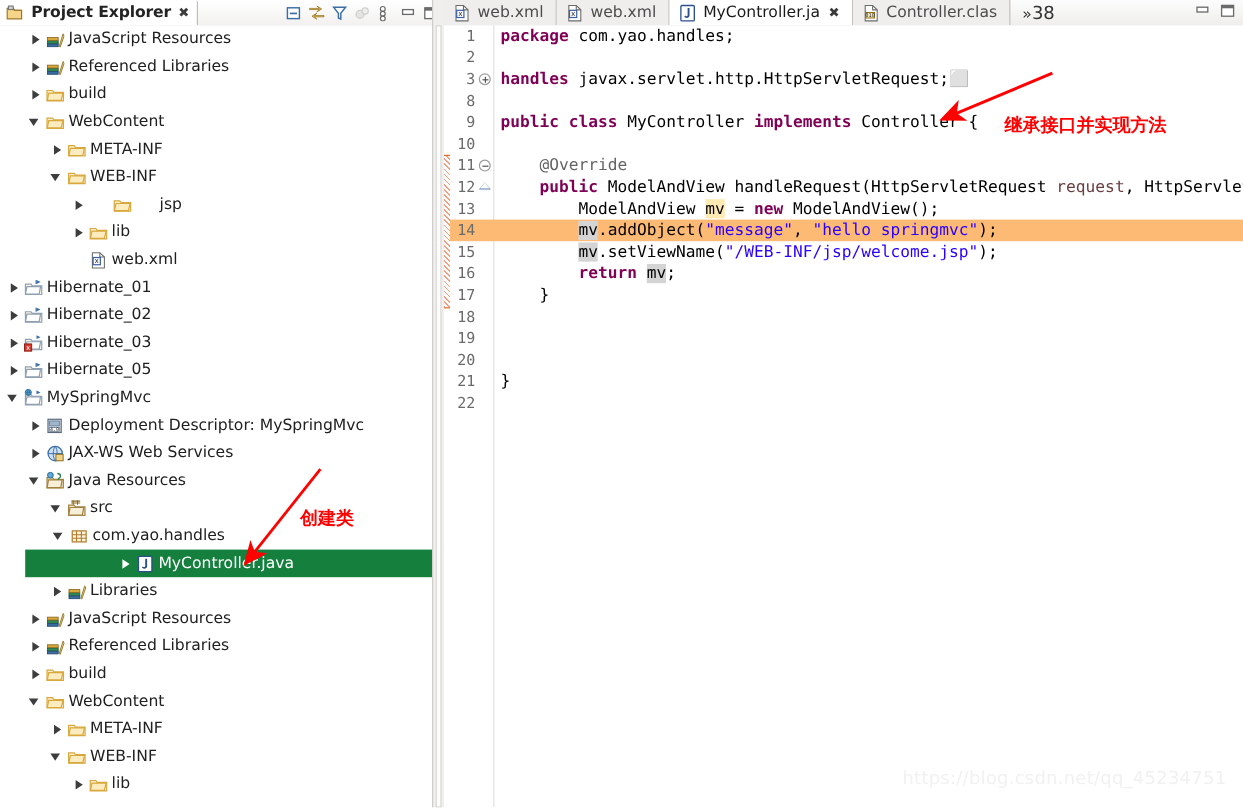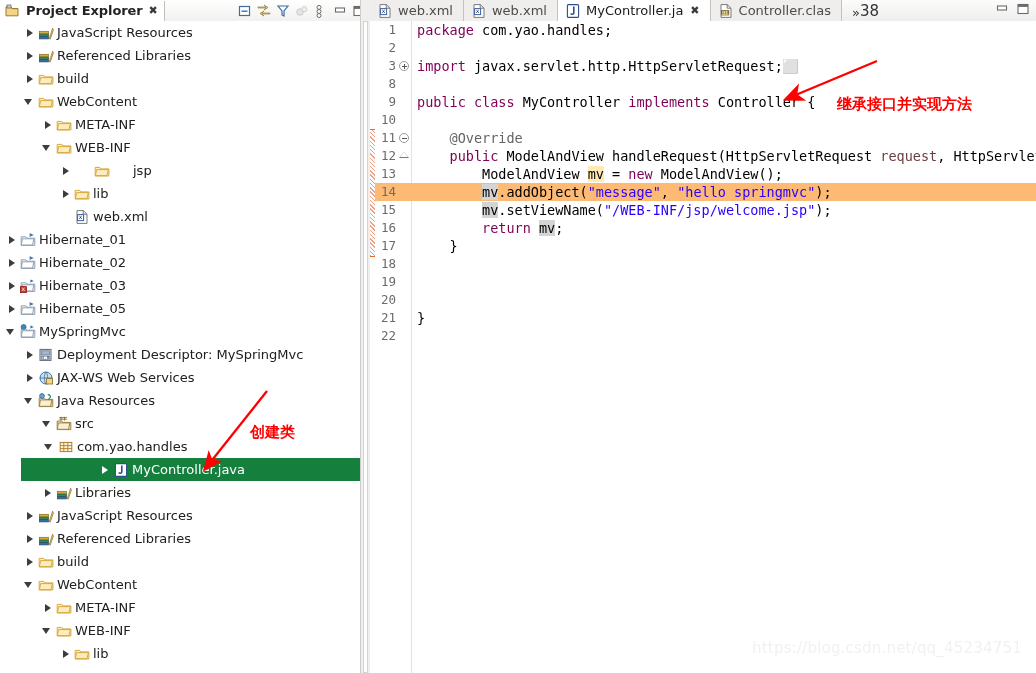--- a/index.html
+++ b/index.html
@@ -86,21 +86,21 @@
   .cl.hl{background:#fdba74;}
   .ln{
     width:26px;text-align:right;color:#6b6b6b;flex:0 0 26px;
     font-family:"DejaVu Sans Mono","Liberation Mono",monospace;font-size:12.5px;
     padding-right:2px;
   }
   .fold{width:13px;flex:0 0 13px;position:relative;}
   .code{padding-left:6px;color:#000;}
   .gsep{position:absolute;left:41px;top:0;bottom:0;width:1px;background:#e2e2e2;}
 
-  .kw{color:#7f0055;font-weight:normal;}
+  .kw{color:#7f0055;font-weight:bold;}
   .str{color:#2a00ff;}
   .par{color:#6a3e3e;}
   .ann{color:#646464;}
   .loc{background:#d4d4d4;}
   .locw{background:#ffeab3;}
 
   
   .fplus,.fminus{position:absolute;left:1px;top:4px;width:10px;height:10px;border:1px solid #9a9a9a;border-radius:50%;background:#fff;box-sizing:border-box;}
   .fplus::before,.fminus::before{content:"";position:absolute;left:1.5px;top:3.5px;width:5px;height:1px;background:#555;}
   .fplus::after{content:"";position:absolute;left:3.5px;top:1.5px;width:1px;height:5px;background:#555;}
@@ -511,21 +511,21 @@
               <rect x="2" y="2.5" width="10" height="2.4" fill="#6b6b6b"></rect>
             </svg></span>
         </div>
       </div>
 
     <div class="code-area">
       <div class="gsep"></div>
       <div class="lines" id="lines">
           <div class="cl"><span class="ln">1</span><span class="fold"></span><span class="code"><span class="kw">package </span><span>com.yao.handles;</span></span></div>
           <div class="cl"><span class="ln">2</span><span class="fold"></span><span class="code"></span></div>
-          <div class="cl"><span class="ln">3</span><span class="fold"><i class="fplus"></i></span><span class="code"><span class="kw">import </span><span>javax.servlet.http.HttpServletRequest;</span><span class="ann">⬜</span></span></div>
+          <div class="cl"><span class="ln">3</span><span class="fold"><i class="fplus"></i></span><span class="code"><span class="kw">handles </span><span>javax.servlet.http.HttpServletRequest;</span><span class="ann">⬜</span></span></div>
           <div class="cl"><span class="ln">8</span><span class="fold"></span><span class="code"></span></div>
           <div class="cl"><span class="ln">9</span><span class="fold"></span><span class="code"><span class="kw">public class </span><span>MyController </span><span class="kw">implements </span><span>Controller {</span></span></div>
           <div class="cl"><span class="ln">10</span><span class="fold"></span><span class="code"></span></div>
           <div class="cl"><span class="ln">11</span><span class="fold"><i class="fminus"></i></span><span class="code"><span class="ann">    @Override</span></span></div>
           <div class="cl"><span class="ln">12</span><span class="fold"><i class="ftri" style="border-bottom-color:#5a7fb0"></i></span><span class="code"><span>    </span><span class="kw">public </span><span>ModelAndView handleRequest(HttpServletRequest </span><span class="par">request</span><span>, HttpServletR</span></span></div>
           <div class="cl"><span class="ln">13</span><span class="fold"></span><span class="code"><span>        ModelAndView </span><span class="locw">mv</span><span> = </span><span class="kw">new </span><span>ModelAndView();</span></span></div>
           <div class="cl hl"><span class="ln">14</span><span class="fold"></span><span class="code"><span>        </span><span class="loc">mv</span><span>.addObject(</span><span class="str">"message"</span><span>, </span><span class="str">"hello springmvc"</span><span>);</span></span></div>
           <div class="cl"><span class="ln">15</span><span class="fold"></span><span class="code"><span>        </span><span class="loc">mv</span><span>.setViewName(</span><span class="str">"/WEB-INF/jsp/welcome.jsp"</span><span>);</span></span></div>
           <div class="cl"><span class="ln">16</span><span class="fold"></span><span class="code"><span>        </span><span class="kw">return </span><span class="loc">mv</span><span>;</span></span></div>
           <div class="cl"><span class="ln">17</span><span class="fold"></span><span class="code"><span>    }</span></span></div>

